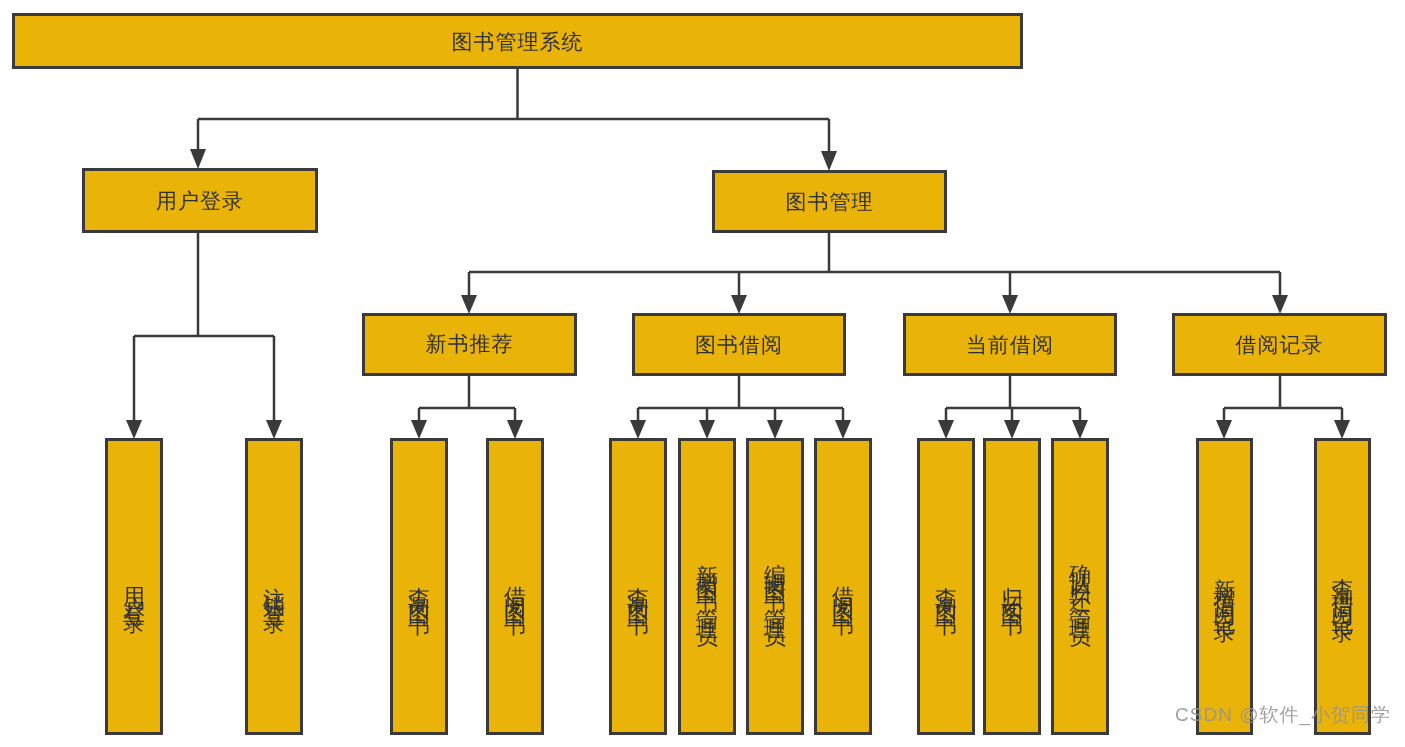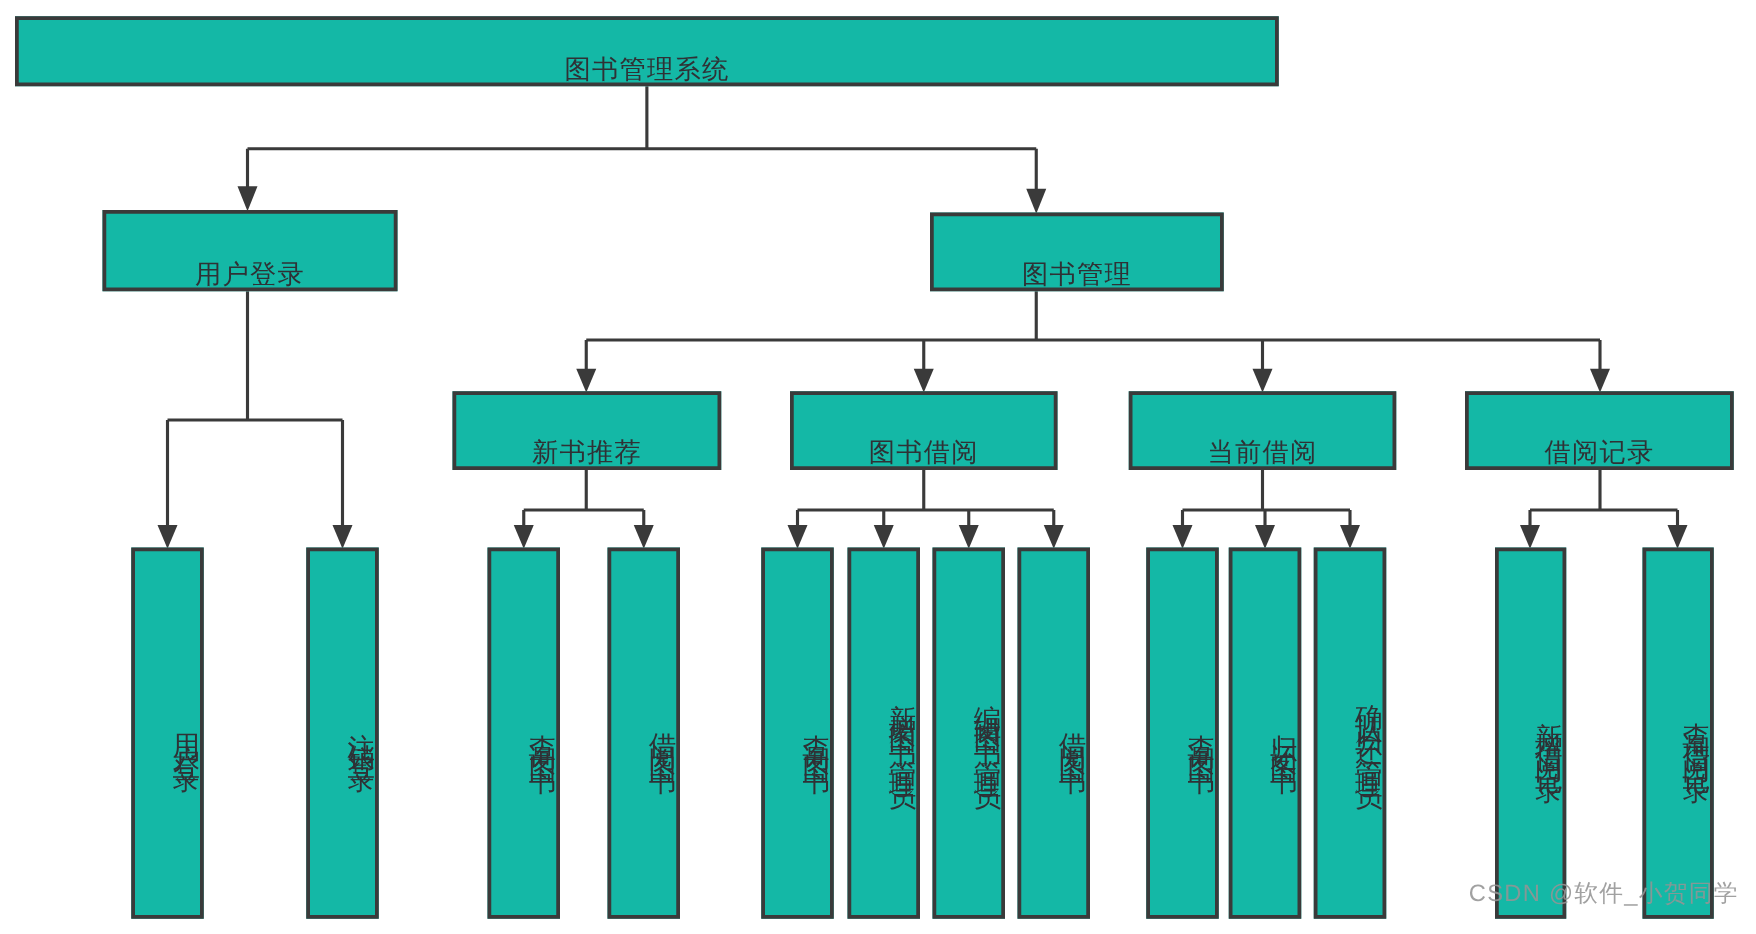--- a/index.html
+++ b/index.html
@@ -13,23 +13,23 @@
     overflow: hidden;
   }
   svg.connectors {
     position: absolute;
     left: 0; top: 0;
     width: 1405px; height: 747px;
   }
   .box {
     position: absolute;
     border: 3px solid #3a3a3a;
-    background: #14b8a6;
+    background: #eab308;
     display: flex;
-    align-items: flex-end;
+    align-items: center;
     justify-content: center;
     color: #2f3135;
   }
   .h-box {
     font-size: 21px;
     letter-spacing: 1px;
     line-height: 1;
   }
   .v-box {
     writing-mode: vertical-lr;
@@ -114,21 +114,21 @@
     </g>
   </svg>
 
   <div class="box h-box" style="left:12px; top:13px; width:1011px; height:56px;">
     <span>图书管理系统</span>
   </div>
 
   <div class="box h-box" style="left:82px; top:168px; width:236px; height:65px;">
     <span>用户登录</span>
   </div>
-  <div class="box h-box" style="left:712px; top:170px; width:235px; height:63px;margin-left:32px;">
+  <div class="box h-box" style="left:712px; top:170px; width:235px; height:63px;">
     <span>图书管理</span>
   </div>
 
   <div class="box h-box" style="left:362px; top:313px; width:215px; height:63px;font-family:Liberation Serif, serif;">
     <span>新书推荐</span>
   </div>
   <div class="box h-box" style="left:903px; top:313px; width:214px; height:63px;">
     <span>当前借阅</span>
   </div>
   <div class="box h-box" style="left:632px; top:313px; width:214px; height:63px;">

